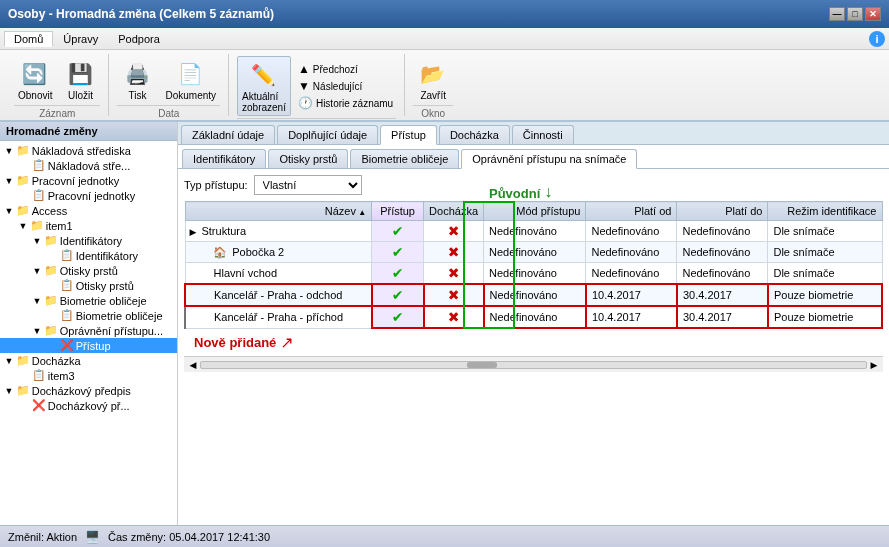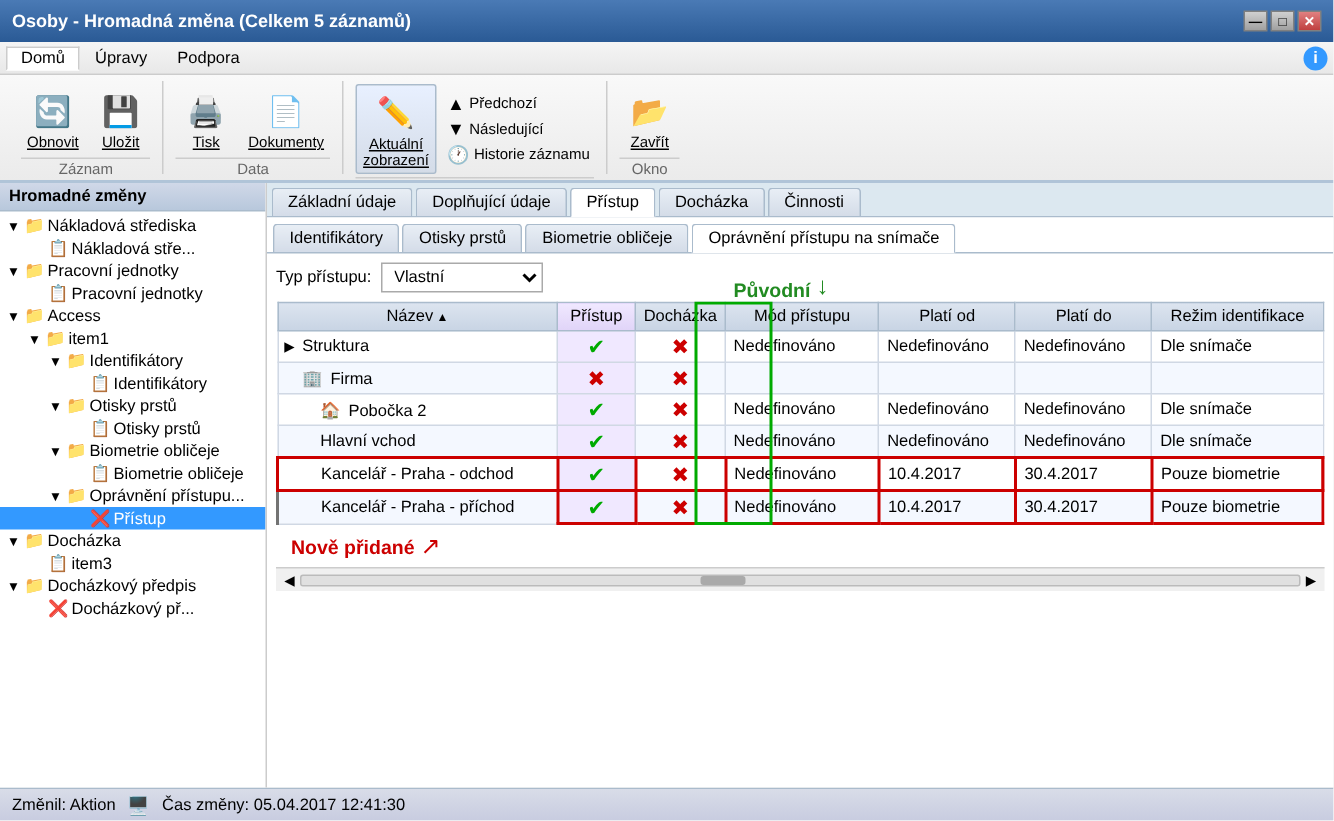--- a/index.html
+++ b/index.html
@@ -73,21 +73,21 @@
       cursor: pointer;
       padding: 2px 4px;
       border-radius: 2px;
       min-width: 36px;
     }
     .ribbon-btn-icon {
       width: 32px; height: 32px;
       display: flex; align-items: center; justify-content: center;
       font-size: 20px;
     }
-    .ribbon-btn-label { font-size: 10px; text-align: center; line-height: 1.1; text-decoration: underline; }
+    .ribbon-btn-label { font-size: 10px; text-align: left; line-height: 1.1; }
     .ribbon-group-label {
       font-size: 10px;
       color: #666;
       text-align: center;
       width: 100%;
       border-top: 1px solid #ccc;
       padding-top: 2px;
       margin-top: 2px;
     }
     .ribbon-trio { display: flex; flex-direction: column; gap: 1px; }
@@ -205,21 +205,21 @@
     
     .data-table {
       width: 100%;
       border-collapse: collapse;
       font-size: 11px;
     }
     .data-table th {
       background: linear-gradient(to bottom, #dce4ef, #c8d4e4);
       border: 1px solid #aabbcc;
       padding: 3px 5px;
-      text-align: center;
+      text-align: right;
       font-weight: normal;
       white-space: nowrap;
       cursor: pointer;
     }
     .data-table td {
       border: 1px solid #d0d8e4;
       padding: 2px 5px;
       white-space: nowrap;
     }
     .data-table tr:nth-child(even) td { background: #f4f8ff; }
@@ -536,36 +536,20 @@
                 </td>
                 <td style="text-align: center;">
                   <span class="check-red">✖</span>
                 </td>
                 <td>Nedefinováno</td>
                 <td>Nedefinováno</td>
                 <td>Nedefinováno</td>
                 <td>Dle snímače</td>
               </tr>
 
-              <tr>
-                <td style="padding-left: 16px;">
-                  <span style="font-size: 11px; margin-right: 2px;">🏢</span>
-                  Firma
-                </td>
-                <td style="text-align: center; background: #f0e8ff;">
-                  <span class="check-red">✖</span>
-                </td>
-                <td style="text-align: center;">
-                  <span class="check-red">✖</span>
-                </td>
-                <td></td>
-                <td></td>
-                <td></td>
-                <td></td>
-              </tr>
 
 
               <tr>
                 <td style="padding-left: 28px;">
                   <span style="font-size: 11px; margin-right: 2px;">🏠</span>
                   Pobočka 2
                 </td>
                 <td style="text-align: center; background: #f0e8ff;">
                   <span class="check-green">✔</span>
                 </td>

